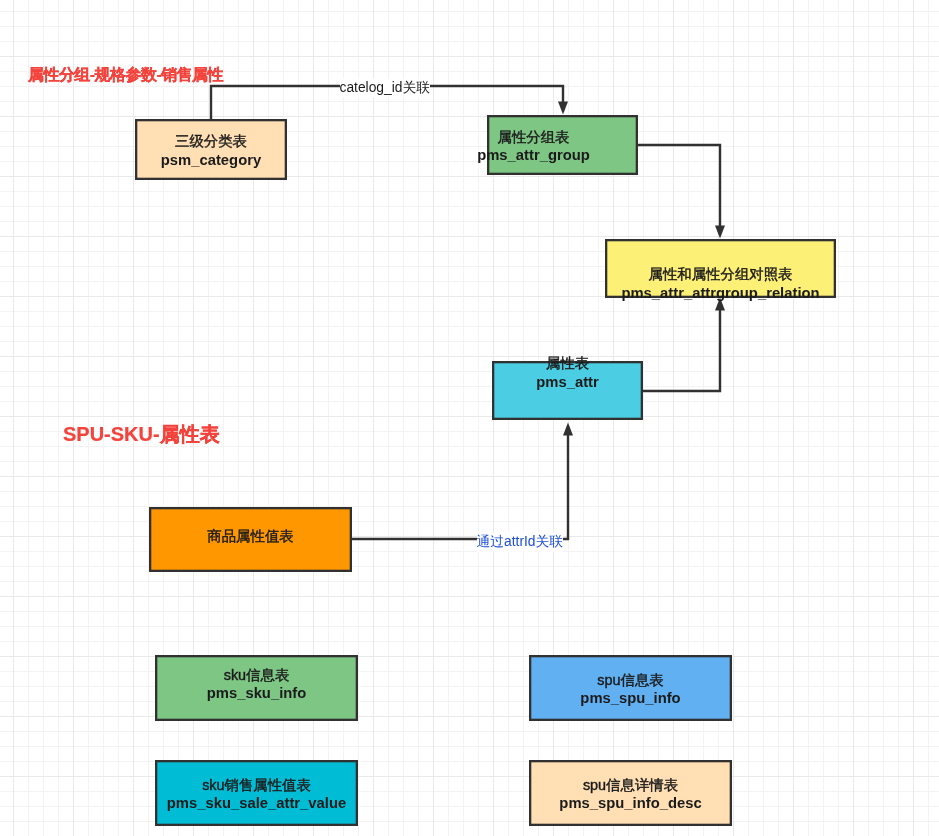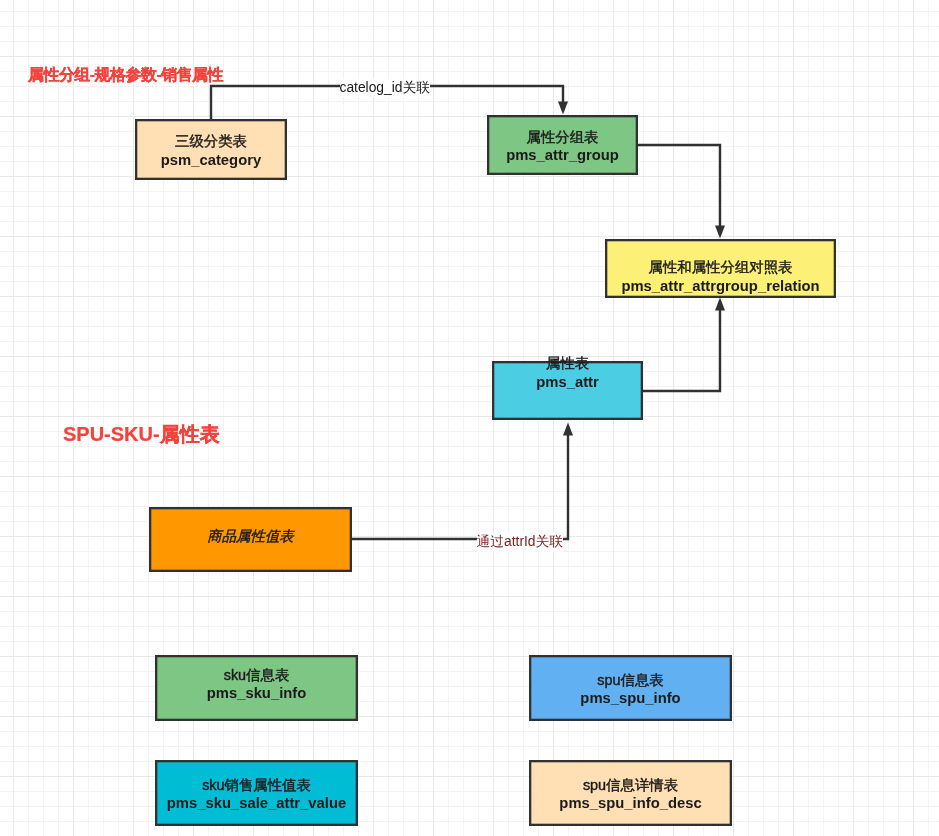--- a/index.html
+++ b/index.html
@@ -46,51 +46,51 @@
       <path class="edge-line" fill="none" stroke-linecap="butt" stroke-linejoin="miter" d="M 642 391 L 720 391 L 720 309" stroke="#313131" stroke-width="2.4"></path>
       <path class="edge-arrow" d="M 720 297.5 L 715 310.5 L 725 310.5 Z" fill="#313131"></path>
     </g>
     <g>
       <path class="edge-line" fill="none" stroke-linecap="butt" stroke-linejoin="miter" d="M 351 539 L 568 539 L 568 434" stroke="#313131" stroke-width="2.4"></path>
       <path class="edge-arrow" d="M 568 422.5 L 563 435.5 L 573 435.5 Z" fill="#313131"></path>
     </g>
   </svg>
 
   <div class="elabel" style="top: 88px; color: rgb(27, 27, 27); background: rgb(255, 255, 255); left: 339.5px;">catelog_id关联</div>
-  <div class="elabel" style="top: 542px; color: #7f1d1d; background: rgb(255, 255, 255); left: 476.5px;">通过attrId关联</div>
+  <div class="elabel" style="top: 542px; color: #1d4ed8; background: rgb(255, 255, 255); left: 476.5px;">通过attrId关联</div>
 
   <svg class="layer" viewBox="0 0 939 836">
     <rect x="136.15" y="120.15" width="149.70" height="58.70" fill="#ffdfb3" stroke="#313131" stroke-width="2.3"></rect>
     <rect x="488.15" y="116.15" width="148.70" height="57.70" fill="#7ec684" stroke="#313131" stroke-width="2.3"></rect>
     <rect x="606.15" y="240.15" width="228.70" height="56.70" fill="#fdf077" stroke="#313131" stroke-width="2.3"></rect>
     <rect x="493.15" y="362.15" width="148.70" height="56.70" fill="#4bcee3" stroke="#313131" stroke-width="2.3"></rect>
     <rect x="150.15" y="508.15" width="200.70" height="62.70" fill="#ff9800" stroke="#313131" stroke-width="2.3"></rect>
     <rect x="156.15" y="656.15" width="200.70" height="63.70" fill="#7ec684" stroke="#313131" stroke-width="2.3"></rect>
     <rect x="530.15" y="656.15" width="200.70" height="63.70" fill="#61b0f2" stroke="#313131" stroke-width="2.3"></rect>
     <rect x="156.15" y="761.15" width="200.70" height="63.70" fill="#00bcd4" stroke="#313131" stroke-width="2.3"></rect>
     <rect x="530.15" y="761.15" width="200.70" height="63.70" fill="#ffdfb3" stroke="#313131" stroke-width="2.3"></rect>
   </svg>
 
   <div class="node" style="left: 135px; top: 119px; width: 152px; height: 61px; color: rgb(27, 27, 27);">
     <div class="l1">三级分类表</div>
     <div class="l2">psm_category</div>
   </div>
-  <div class="node" style="left: 487px; top: 115px; width: 151px; height: 60px; color: rgb(27, 27, 27);">
+  <div class="node" style="left: 458px; top: 115px; width: 151px; height: 60px; color: rgb(27, 27, 27);">
     <div class="l1">属性分组表</div>
     <div class="l2">pms_attr_group</div>
   </div>
-  <div class="node" style="left: 605px; top: 246px; width: 231px; height: 59px; color: rgb(27, 27, 27); border-radius: 26px;">
+  <div class="node" style="left: 605px; top: 253px; width: 231px; height: 59px; color: rgb(27, 27, 27); border-radius: 26px;">
     <div class="l1">属性和属性分组对照表</div>
     <div class="l2">pms_attr_attrgroup_relation</div>
   </div>
   <div class="node" style="left: 492px; top: 342px; width: 151px; height: 59px; color: rgb(27, 27, 27);">
     <div class="l1">属性表</div>
     <div class="l2">pms_attr</div>
   </div>
-  <div class="node" style="left: 149px; top: 507px; width: 203px; height: 56px; color: rgb(27, 27, 27); font-style: italic;">
+  <div class="node" style="left: 149px; top: 507px; width: 203px; height: 56px; color: rgb(27, 27, 27);">
     <div class="l1">商品属性值表</div>
   </div>
   <div class="node" style="left: 155px; top: 650px; width: 203px; height: 66px; color: rgb(27, 27, 27);">
     <div class="l1">sku信息表</div>
     <div class="l2">pms_sku_info</div>
   </div>
   <div class="node" style="left: 529px; top: 655px; width: 203px; height: 66px; color: rgb(27, 27, 27);">
     <div class="l1">spu信息表</div>
     <div class="l2">pms_spu_info</div>
   </div>

